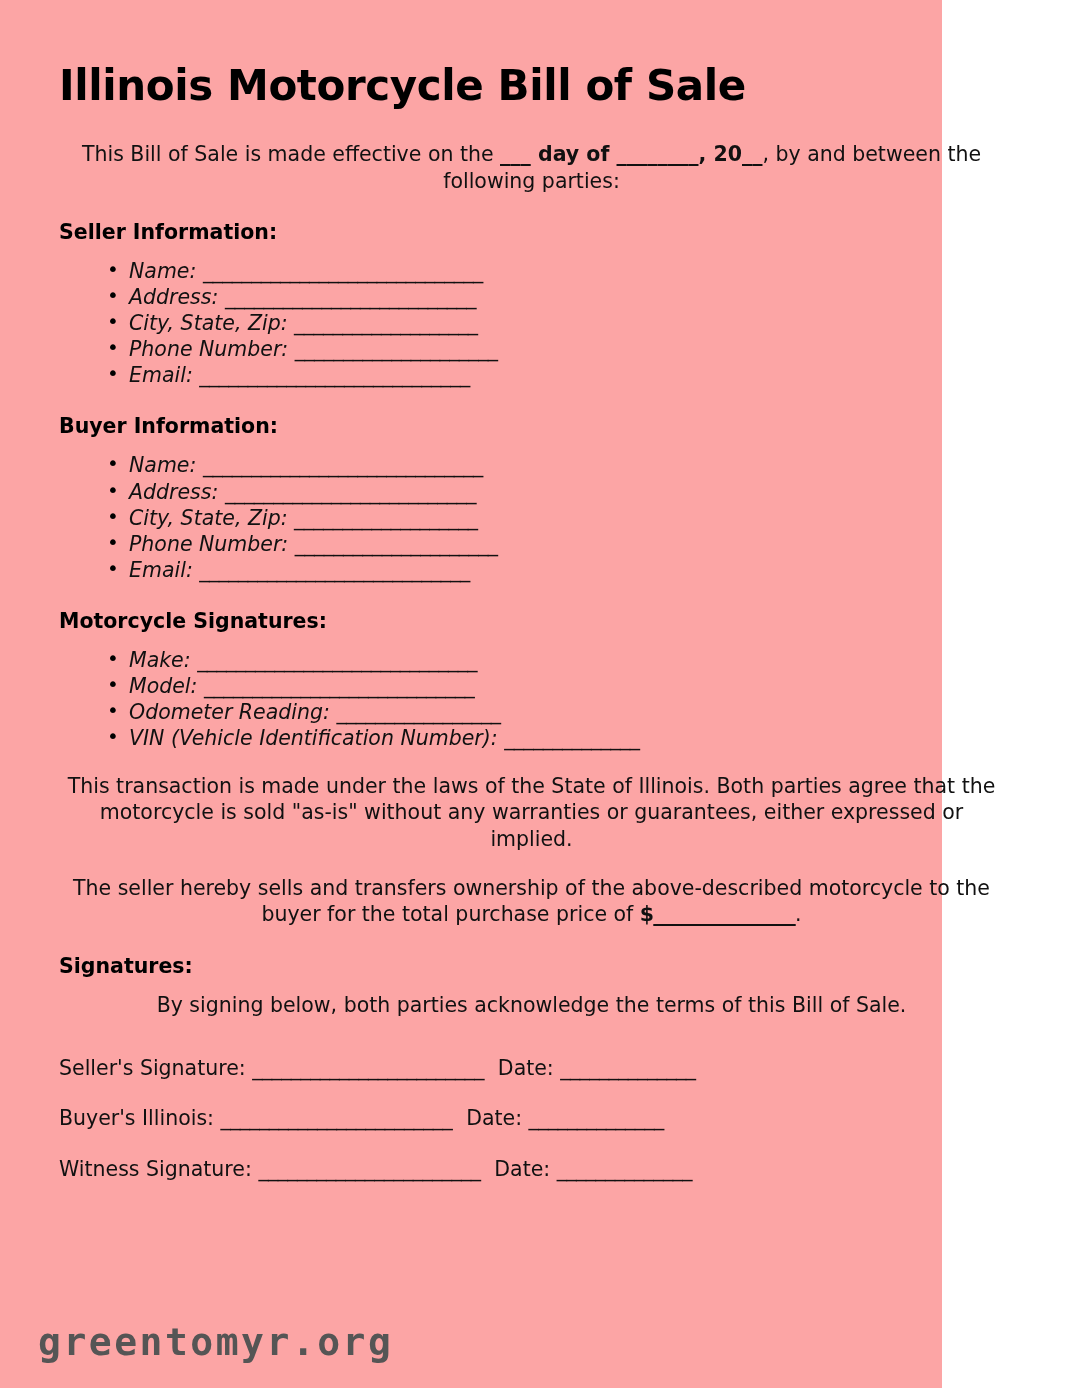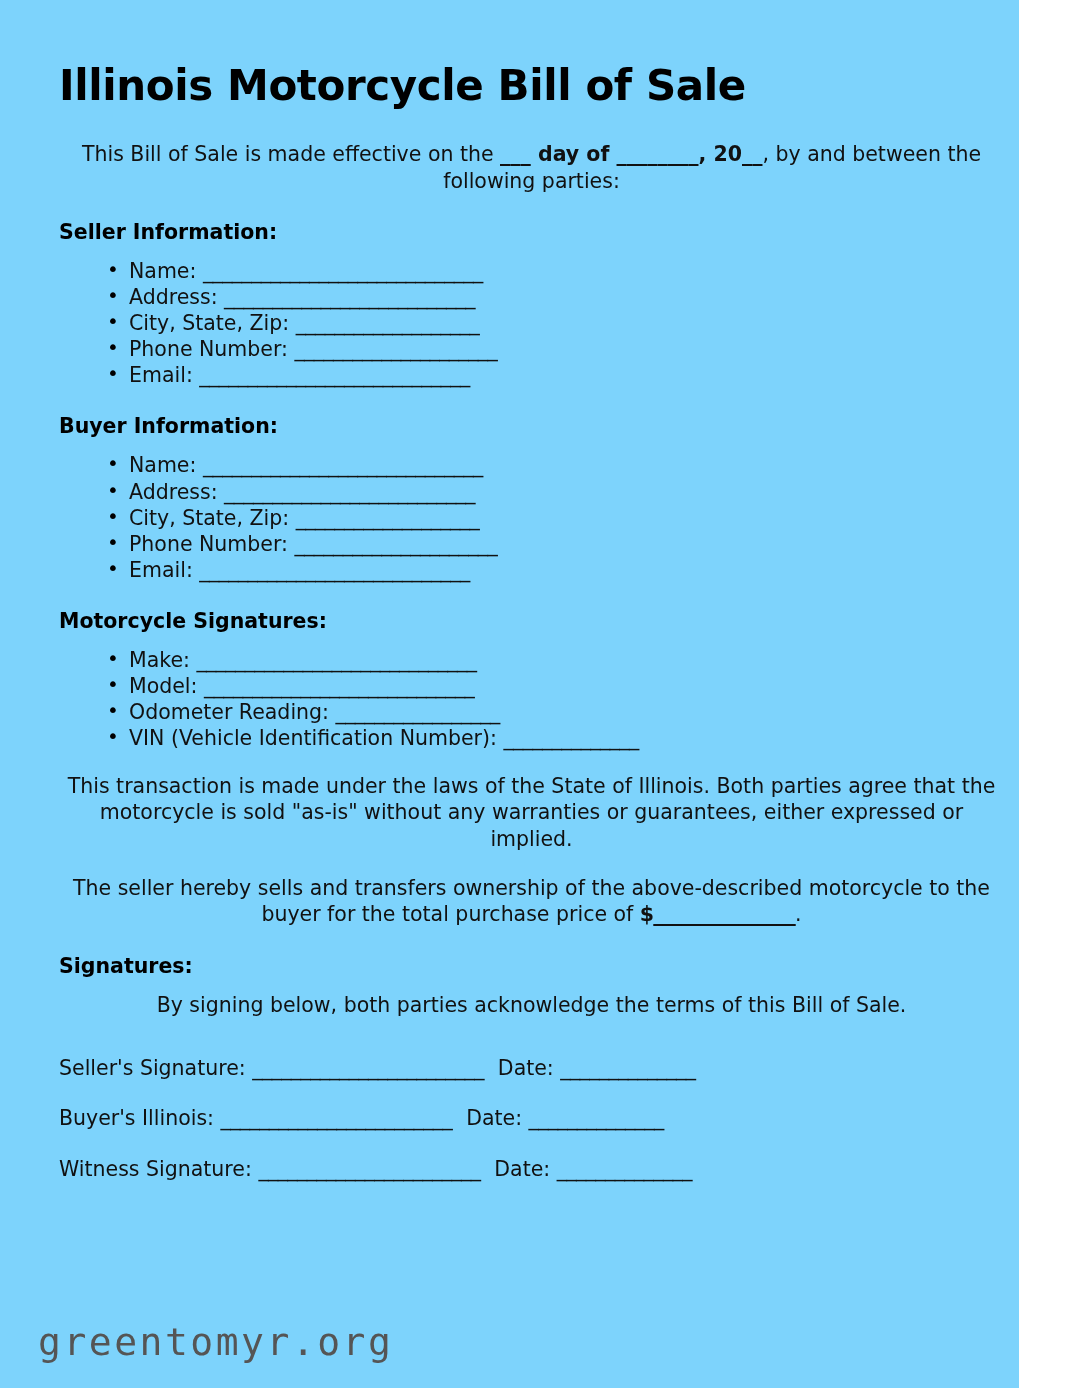--- a/index.html
+++ b/index.html
@@ -11,23 +11,23 @@
     width: 1073px;
     height: 1388px;
     position: relative;
     font-family: "DejaVu Sans", sans-serif;
     color: #000000;
     overflow: hidden;
   }
   .page {
     position: absolute;
     left: 0; top: 0;
-    width: 1019px;
+    width: 942px;
     height: 1388px;
-    background: #7dd3fc;
+    background: #fca5a5;
   }
   .content {
     position: absolute;
     left: 59px;
     top: 62px;
     width: 950px;
   }
 
   
   .doc-title {
@@ -70,20 +70,21 @@
     margin: 26px 0 14px 0;
     color: #000;
   }
   .section-heading:first-child { margin-top: 0; }
 
   
   ul.fields {
     list-style: none;
     margin: 0 0 22px 0;
     padding: 0 0 0 48px;
+    font-style: italic;
   }
   ul.fields li {
     position: relative;
     font-size: 20.5px;
     line-height: 1.27;
     color: #111;
     padding-left: 22px;
     margin: 0;
     white-space: nowrap;
   }
@@ -108,21 +109,21 @@
 
   
   .footer-brand {
     position: absolute;
     left: 38px;
     top: 1320px;
     font-family: "DejaVu Sans Mono", monospace;
     font-size: 38px;
     letter-spacing: 2.5px;
     color: #555555;
-    font-weight: normal;
+    font-weight: bold;
     white-space: nowrap;
   }
 </style>
 </head>
 <body>
 
 <div class="page">
   <div class="content">
 
     <h1 class="doc-title">Illinois Motorcycle Bill of Sale</h1>

